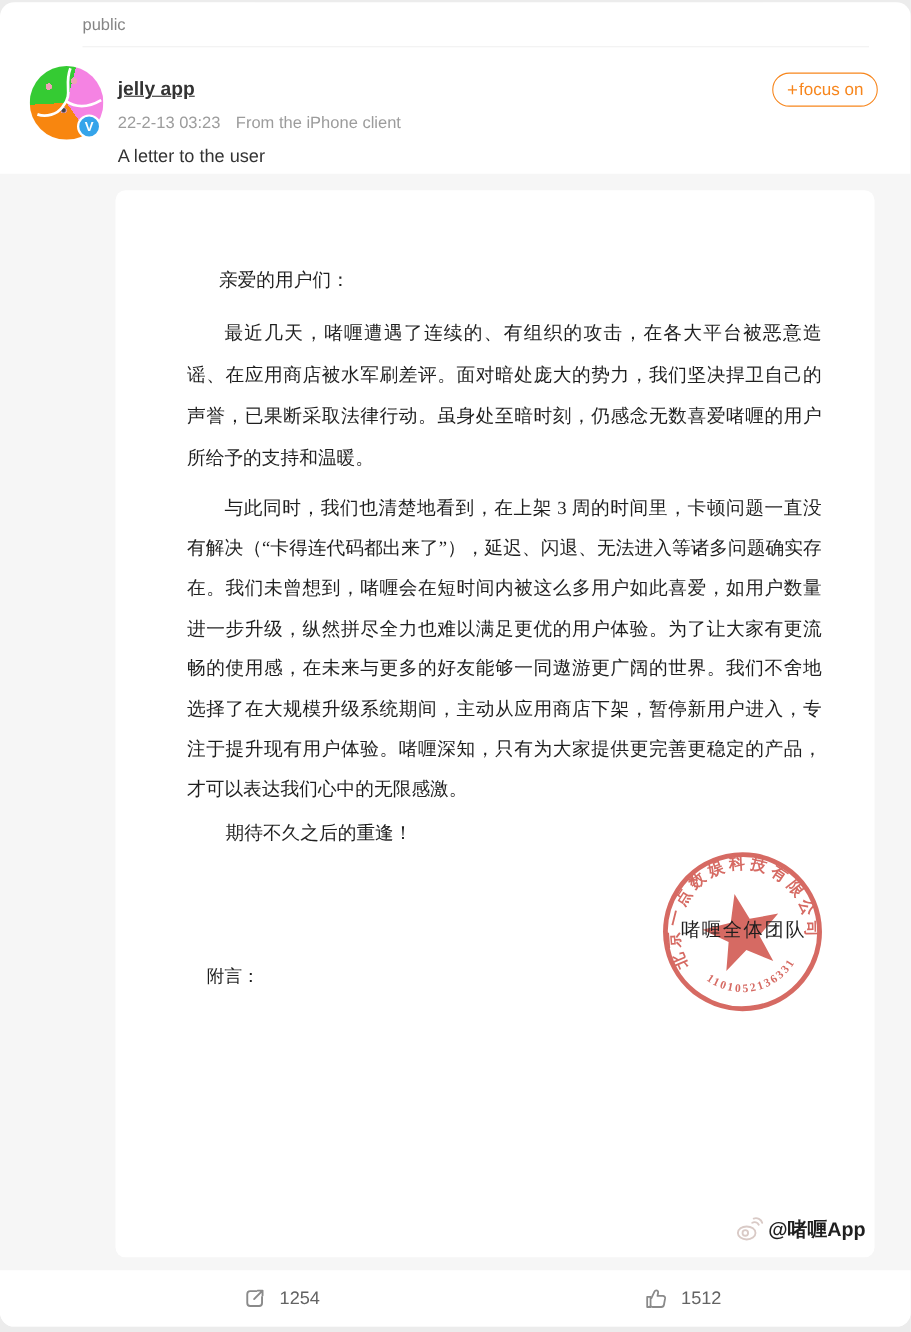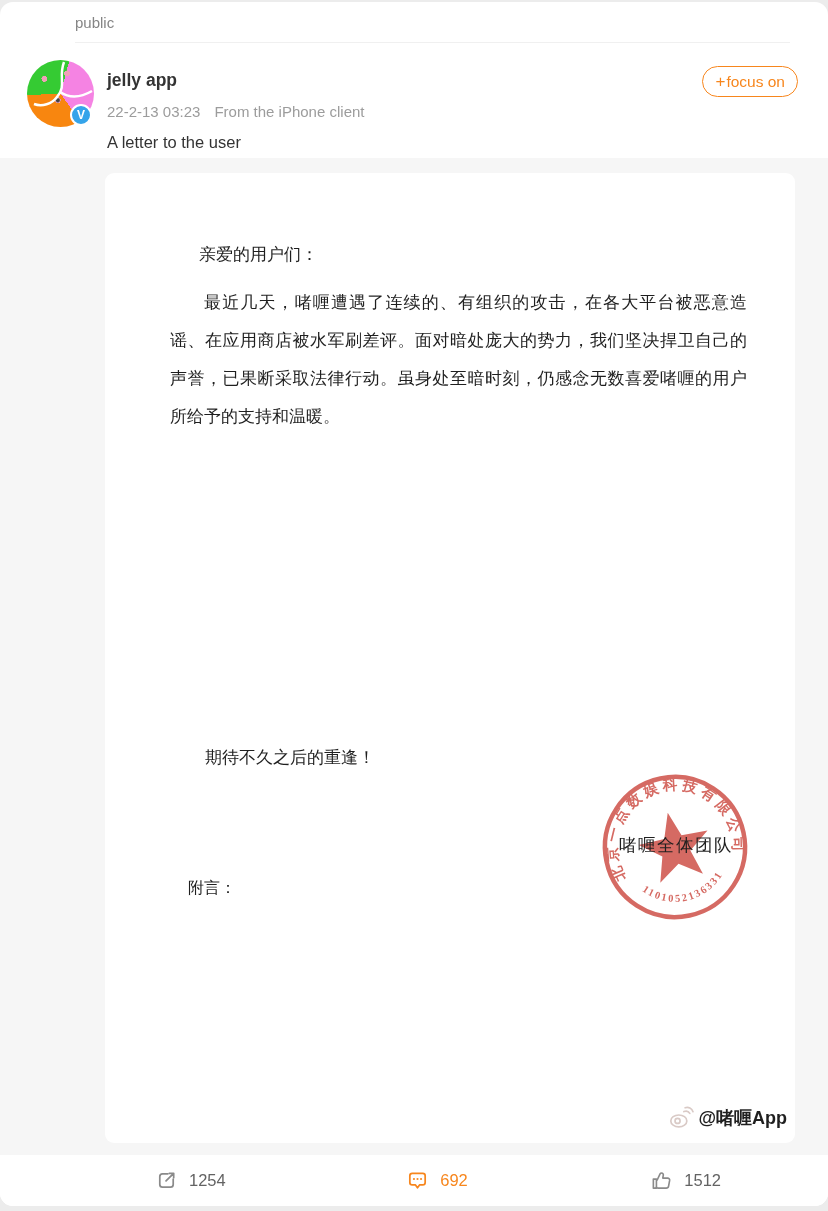--- a/index.html
+++ b/index.html
@@ -21,21 +21,21 @@
               radial-gradient(circle 3px at 26% 28%, #f0a0b8 97%, transparent),
               radial-gradient(circle 3px at 60% 20%, #f0a0b8 97%, transparent),
               radial-gradient(circle 3px at 46% 60%, #444 45%, #f0a0b8 95%, transparent),
               conic-gradient(from 15deg, #f583e3 0 130deg, #f8860f 130deg 252deg, #35cb33 252deg 360deg);
             cursor:pointer; }
   .avatar-seams { position:absolute; inset:0; }
   .v-badge { position:absolute; left:70px; top:102px; width:22px; height:22px; border-radius:50%;
              background:#35a4ea; border:2px solid #fff; color:#fff; font-size:12px; font-weight:bold;
              display:flex; align-items:center; justify-content:center; }
   .author { position:absolute; left:107px; top:68px; font-size:17.5px; font-weight:bold; color:#333;
-            cursor:pointer; }
+            cursor:pointer;text-decoration:underline; }
   .meta-row { position:absolute; left:107px; top:101px; font-size:15px; color:#9c9c9c;
               display:flex; gap:14px; }
   .post-text { position:absolute; left:107px; top:131px; font-size:16.5px; color:#333; }
 
   .focus-btn { position:absolute; right:30px; top:64px; height:31px; padding:0 12px;
                border:1.5px solid #f7861d; border-radius:16px; background:#fff; color:#f7861d;
                font-size:15.5px; display:flex; align-items:center; gap:1px; cursor:pointer; }
   .focus-btn .plus { font-size:17px; line-height:1; }
 
   
@@ -105,20 +105,21 @@
   <button class="focus-btn">
     <span class="plus">+</span>
     <span>focus on</span>
   </button>
 
   <div class="letter-section">
     <div class="letter-img">
 
       <div class="salutation">亲爱的用户们：</div>
       <div class="para1">最近几天，啫喱遭遇了连续的、有组织的攻击，在各大平台被恶意造谣、在应用商店被水军刷差评。面对暗处庞大的势力，我们坚决捍卫自己的声誉，已果断采取法律行动。虽身处至暗时刻，仍感念无数喜爱啫喱的用户所给予的支持和温暖。</div>
+      <div class="para2">与此同时，我们也清楚地看到，在上架 3 周的时间里，卡顿问题一直没有解决（“卡得连代码都出来了”），延迟、闪退、无法进入等诸多问题确实存在。我们未曾想到，啫喱会在短时间内被这么多用户如此喜爱，如用户数量进一步升级，纵然拼尽全力也难以满足更优的用户体验。为了让大家有更流畅的使用感，在未来与更多的好友能够一同遨游更广阔的世界。我们不舍地选择了在大规模升级系统期间，主动从应用商店下架，暂停新用户进入，专注于提升现有用户体验。啫喱深知，只有为大家提供更完善更稳定的产品，才可以表达我们心中的无限感激。</div>
       <div class="closing">期待不久之后的重逢！</div>
       <div class="ps-title">附言：</div>
 
       <svg class="stamp" viewBox="0 0 168 168">
         <g transform="rotate(-12 84 84)" opacity="0.82">
           <circle cx="84" cy="84" r="70" fill="none" stroke="#cd4a41" stroke-width="4.5"></circle>
           <polygon points="84,49 92.8,73.9 119.2,74.6 98.3,90.6 105.8,115.9 84,101 62.2,115.9 69.7,90.6 48.8,74.6 75.2,73.9" fill="#cd4a41"></polygon>
           <defs>
             <path id="arcTop" d="M 29,103 A 58,58 0 1 1 139,103" fill="none"></path>
             <path id="arcBot" d="M 38,114 A 55,55 0 0 0 130,114" fill="none"></path>
@@ -149,29 +150,20 @@
   <div class="action-bar">
 
     <div class="action-col share">
       <svg width="23" height="23" viewBox="0 0 24 24">
         <path d="M13.5 5H7.8C6.2 5 5 6.2 5 7.8v8.4C5 17.8 6.2 19 7.8 19h8.4c1.6 0 2.8-1.2 2.8-2.8v-5.7" fill="none" stroke="#8a8a8a" stroke-width="1.8" stroke-linecap="round"></path>
         <path d="M11.5 12.5L19.5 4.5M19.5 4.5h-4.6M19.5 4.5v4.6" fill="none" stroke="#8a8a8a" stroke-width="1.8" stroke-linecap="round" stroke-linejoin="round"></path>
       </svg>
       <span class="action-count">1254</span>
     </div>
 
-    <div class="action-col active">
-      <svg width="23" height="23" viewBox="0 0 24 24">
-        <path d="M6.5 4.5h11A2.5 2.5 0 0 1 20 7v7a2.5 2.5 0 0 1-2.5 2.5h-3.2L12 19.6l-2.3-3.1H6.5A2.5 2.5 0 0 1 4 14V7a2.5 2.5 0 0 1 2.5-2.5Z" fill="none" stroke="#f7861d" stroke-width="1.8" stroke-linejoin="round"></path>
-        <circle cx="8.3" cy="10.5" r="1.1" fill="#f7861d"></circle>
-        <circle cx="12" cy="10.5" r="1.1" fill="#f7861d"></circle>
-        <circle cx="15.7" cy="10.5" r="1.1" fill="#f7861d"></circle>
-      </svg>
-      <span class="action-count">692</span>
-    </div>
 
     <div class="action-col like">
       <svg width="23" height="23" viewBox="0 0 24 24">
         <path d="M3.5 10.5h3.2v9.5H3.5z" fill="none" stroke="#8a8a8a" stroke-width="1.7" stroke-linejoin="round"></path>
         <path d="M6.7 19.2c.5.5 1.2.8 2 .8h8.1c1.3 0 2.4-.9 2.6-2.1l1.1-6c.2-1.3-.8-2.4-2.1-2.4h-5.1l.6-3.1c.2-1.1-.6-2.2-1.8-2.2-.7 0-1.3.4-1.6 1l-3 6.3" fill="none" stroke="#8a8a8a" stroke-width="1.7" stroke-linecap="round" stroke-linejoin="round"></path>
       </svg>
       <span class="action-count">1512</span>
     </div>
 
   </div>

